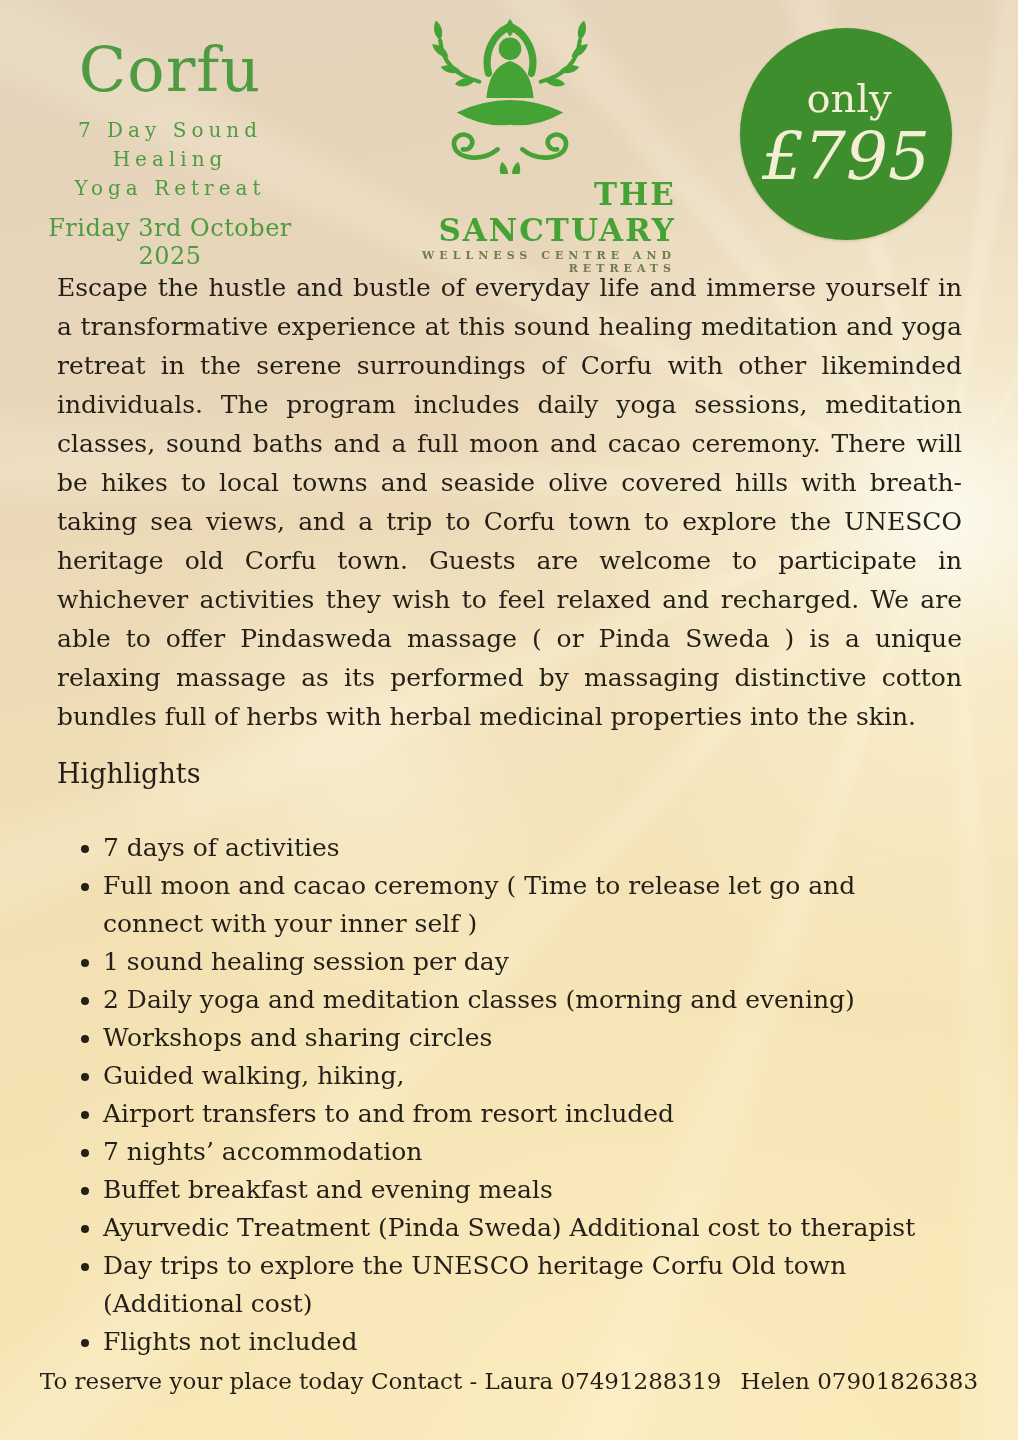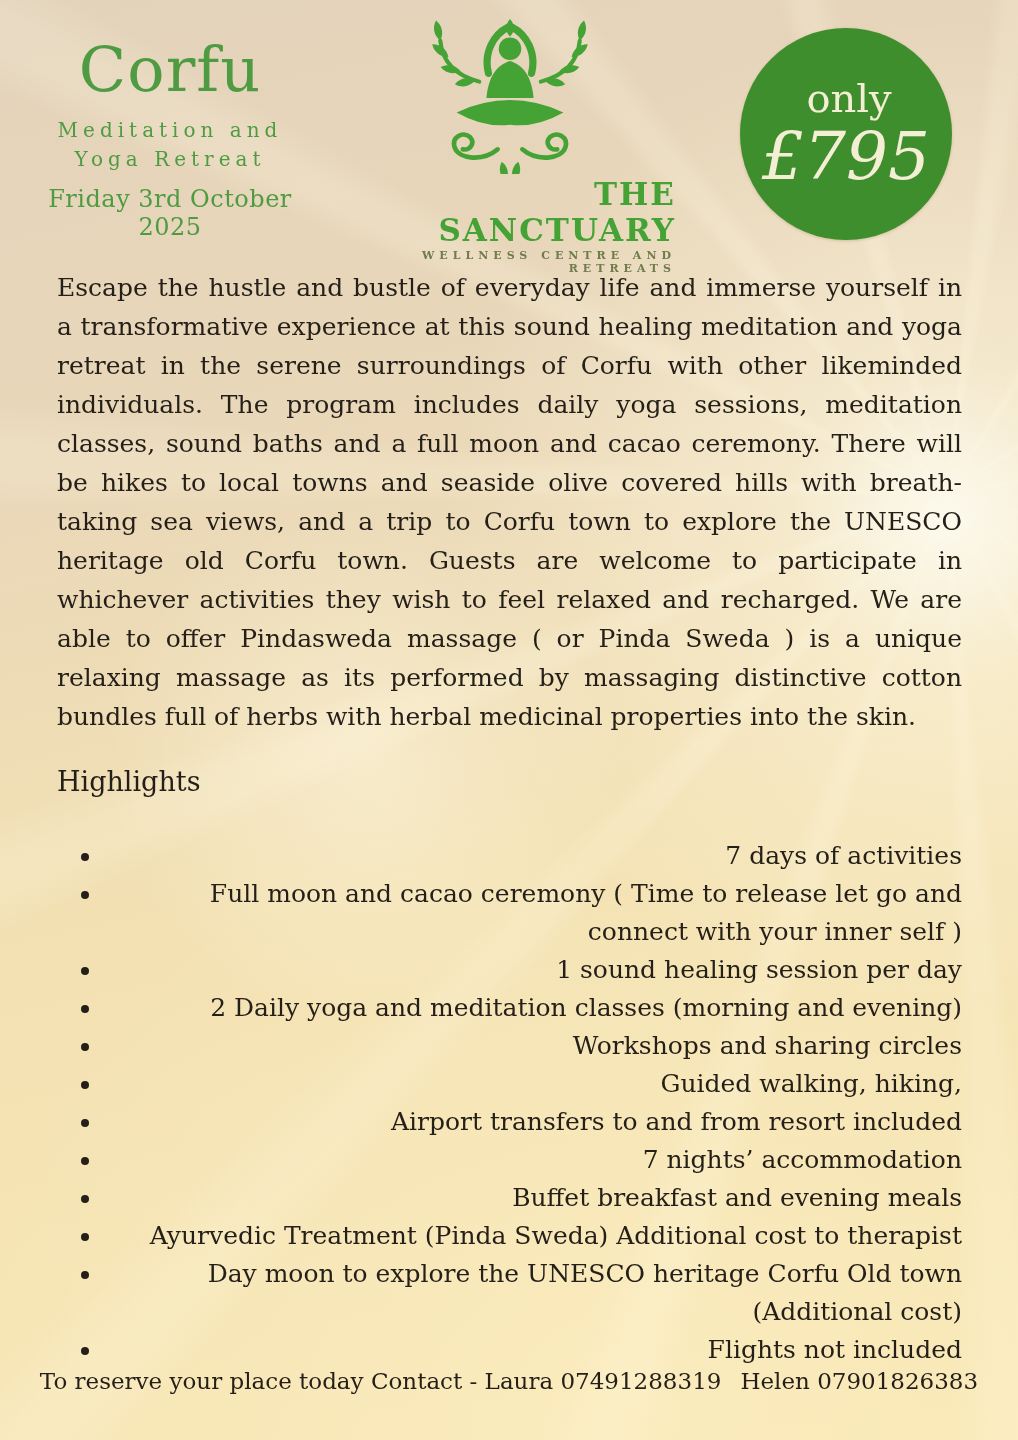--- a/index.html
+++ b/index.html
@@ -36,39 +36,39 @@
     color:var(--tagline_olive,#707c4c); }
   .badge { position:absolute; left:740px; top:28px; width:212px; height:212px; border-radius:50%;
     background:var(--badge_green,#3f8e2e); color:var(--badge_cream,#f4efd4);
     display:flex; flex-direction:column; align-items:center; justify-content:center;
     box-shadow:0 1px 3px rgba(120,90,40,.25); }
   .badge-only { font-size:40px; line-height:1; margin:2px 0 4px 6px; }
   .badge-price { font-size:66px; font-style:italic; line-height:1.05; }
   
   main { position:absolute; left:57px; right:56px; top:268px; }
   .intro { margin:0; font-size:25px; line-height:39px; text-align:justify; }
-  .highlights-heading { margin:30px 0 0; font-size:27px; font-weight:400; }
-  .highlights-list { margin:40px 0 0; padding:0 0 0 46px; list-style:disc outside;text-align:right; }
+  .highlights-heading { margin:22px 0 0; font-size:27px; font-weight:400; }
+  .highlights-list { margin:40px 0 0; padding:0 0 0 46px; list-style:disc outside; }
   .highlights-list li { font-size:25px; line-height:38px; }
   
   footer { position:absolute; left:0; right:0; top:1368px; display:flex;
     justify-content:center; gap:19px; font-size:23px; }
 </style>
 </head>
 <body>
 
 <div class="flyer">
   <div class="glow"></div>
   <div class="rays"></div>
 
   <header>
     <div class="title-block">
       <h1>Corfu</h1>
       <div class="subtitle">
-        <div>Meditation and</div>
+        <div>7 Day Sound Healing</div>
         <div>Yoga Retreat</div>
       </div>
       <div class="date">Friday 3rd October 2025</div>
     </div>
 
     <div class="logo-block">
       <svg class="logo-icon" viewBox="0 0 220 152" width="226" height="156" aria-hidden="true">
         <defs>
           <path id="lf" d="M0 0 C5 -6 5 -14 0 -20 C-5 -14 -5 -6 0 0 Z"></path>
         </defs>
@@ -117,21 +117,21 @@
     <li>7 days of activities</li>
         <li>Full moon and cacao ceremony ( Time to release let go and connect with your inner self )</li>
         <li>1 sound healing session per day</li>
         <li>2 Daily yoga and meditation classes (morning and evening)</li>
         <li>Workshops and sharing circles</li>
         <li>Guided walking, hiking,</li>
         <li>Airport transfers to and from resort included</li>
         <li>7 nights’ accommodation</li>
         <li>Buffet breakfast and evening meals</li>
         <li>Ayurvedic Treatment (Pinda Sweda) Additional cost to therapist</li>
-        <li>Day moon to explore the UNESCO heritage Corfu Old town (Additional cost)</li>
+        <li>Day trips to explore the UNESCO heritage Corfu Old town (Additional cost)</li>
         <li>Flights not included</li>
       </ul>
   </main>
 
   <footer>
     <span>To reserve your place today Contact - Laura 07491288319</span>
     <span>Helen 07901826383</span>
   </footer>
 </div>
 

